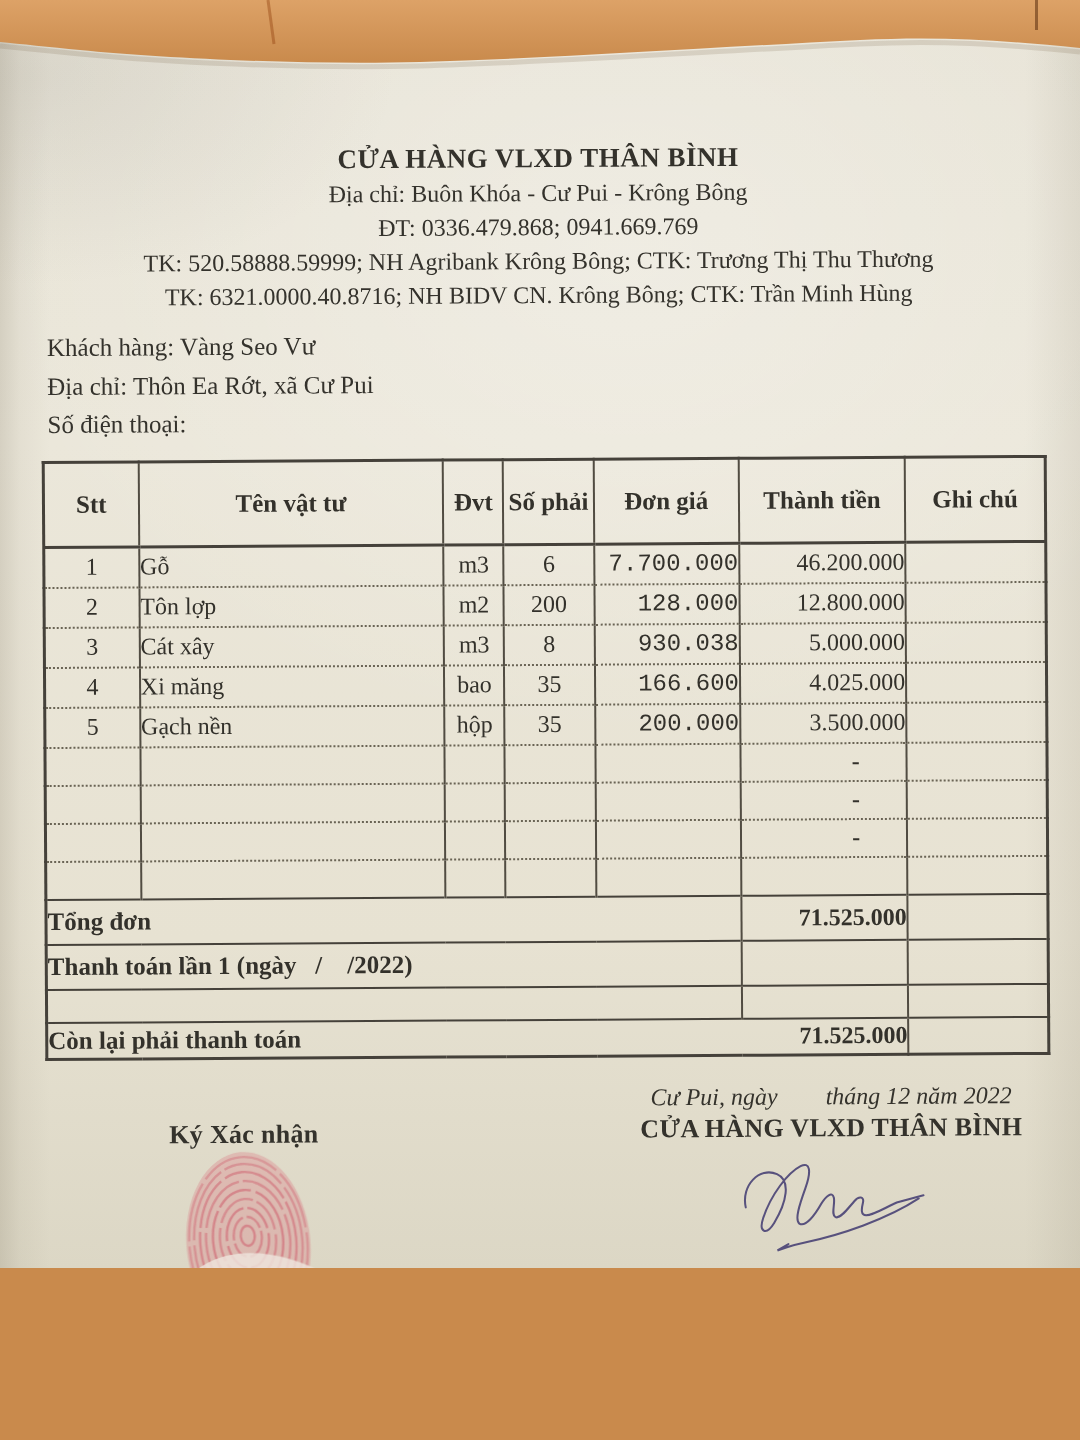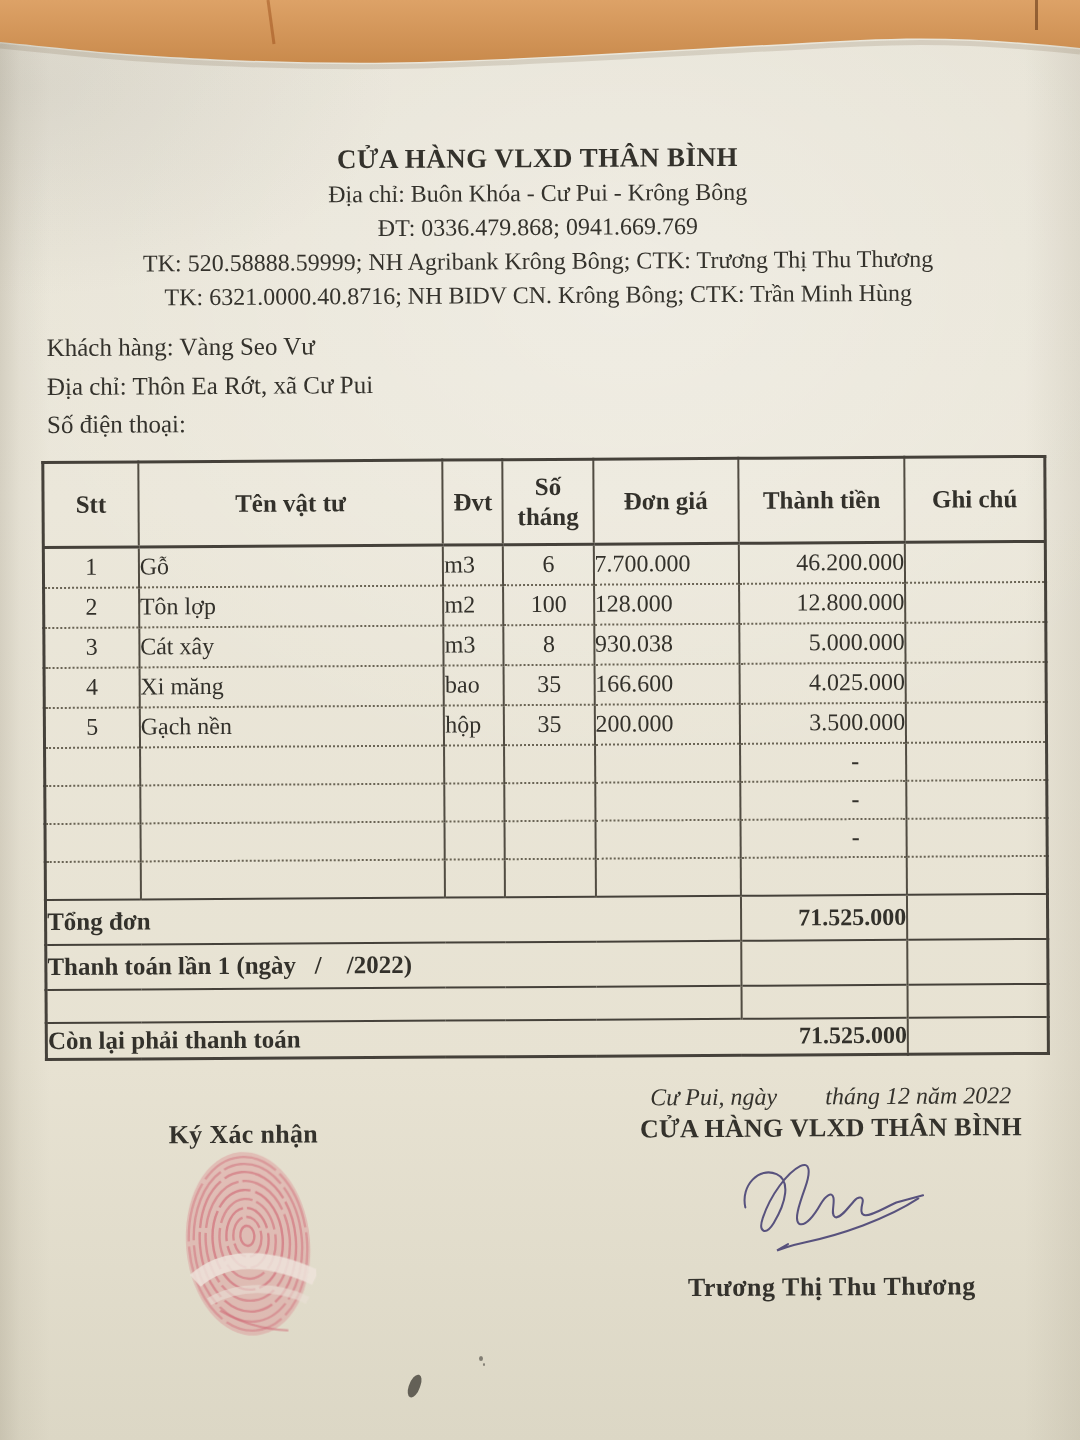--- a/index.html
+++ b/index.html
@@ -1,21 +1,21 @@
 <!DOCTYPE html>
 <html><head>
 <meta charset="utf-8">
 <style>
   html,body { margin:0; padding:0; }
   body {
     width:1080px; height:1440px; overflow:hidden;
     font-family:"Liberation Serif","DejaVu Serif",serif;
     background:#c98a4c;
   }
-  .photo { position:relative; width:1080px; height:1440px; overflow:hidden; }
+  .photo { position:relative; width:1080px; height:1268px; overflow:hidden; }
 
   
   .paper {
     position:absolute; inset:0;
     background:
       linear-gradient(90deg, rgba(106,95,74,.17) 0px, rgba(106,95,74,.06) 20px, rgba(0,0,0,0) 50px),
       linear-gradient(270deg, rgba(106,95,74,.10) 0px, rgba(0,0,0,0) 55px),
       radial-gradient(ellipse 520px 300px at 3% 6%, rgba(135,133,128,.14), rgba(0,0,0,0) 70%),
       radial-gradient(ellipse 900px 680px at 58% 20%, rgba(255,255,255,.28), rgba(255,255,255,0) 72%),
       linear-gradient(180deg, #e7e3d6 0%, #ebe7da 35%, #e7e2d2 74%, #dcd7c5 100%);
@@ -36,23 +36,23 @@
                  border-collapse:collapse; table-layout:fixed;
                  border:3px solid #45413a; font-size:24px; color:#33312b; }
   .items-table th, .items-table td { border-left:2px solid #514c42; vertical-align:middle; padding:0; overflow:hidden; }
   .items-table th:first-child, .items-table td:first-child { border-left:none; }
   .items-table thead th { height:82px; font-size:25px; font-weight:bold; text-align:center; border-bottom:3px solid #45413a; line-height:30px; }
   tbody tr { height:40px; }
   tbody tr:nth-child(n+6) { height:38px; }
   tbody tr + tr td { border-top:2px dotted #6a6455; }
   .col-stt   { text-align:center; }
   .col-name  { text-align:left; padding-left:7px; }
-  .col-unit  { text-align:left; padding-left:4px; }
+  .col-unit  { text-align:center; padding-left:4px; }
   .col-qty   { text-align:center; }
-  .col-price { padding-right:9px; }
+  .col-price { text-align:right; padding-right:9px;font-family:Liberation Mono, monospace; }
   .col-total { text-align:right; padding-right:13px; }
   .col-total.dash { padding-right:46px; font-weight:bold; }
   .col-note  { text-align:center; }
   .summary-row td { border-top:2.5px solid #45413a; }
   .sum-label  { font-weight:bold; font-size:25px; text-align:left; padding-left:8px; white-space:pre; }
   .sum-amount { font-weight:bold; text-align:right; padding-right:16px; }
   .no-left { border-left:none !important; }
   .s0 { height:45px; } .s1 { height:45px; } .s2 { height:33px; } .s3 { height:37px; }
 
   .footer-left { position:absolute; top:1118px; left:75px; width:330px; text-align:center; }
@@ -113,41 +113,41 @@
         <col style="width:9%">
           <col style="width:14.5%">
           <col style="width:16.6%">
           <col style="width:14%">
       </colgroup>
       <thead>
         <tr>
           <th>Stt</th>
           <th>Tên vật tư</th>
           <th>Đvt</th>
-          <th>Số tháng</th>
+          <th>Số phải</th>
           <th>Đơn giá</th>
           <th>Thành tiền</th>
           <th>Ghi chú</th>
         </tr>
       </thead>
       <tbody>
           <tr>
             <td class="col-stt">1</td>
             <td class="col-name">Gỗ</td>
             <td class="col-unit">m3</td>
             <td class="col-qty">6</td>
             <td class="col-price">7.700.000</td>
             <td class="col-total">46.200.000</td>
             <td class="col-note"></td>
           </tr>
           <tr>
             <td class="col-stt">2</td>
             <td class="col-name">Tôn lợp</td>
             <td class="col-unit">m2</td>
-            <td class="col-qty">100</td>
+            <td class="col-qty">200</td>
             <td class="col-price">128.000</td>
             <td class="col-total">12.800.000</td>
             <td class="col-note"></td>
           </tr>
           <tr>
             <td class="col-stt">3</td>
             <td class="col-name">Cát xây</td>
             <td class="col-unit">m3</td>
             <td class="col-qty">8</td>
             <td class="col-price">930.038</td>

